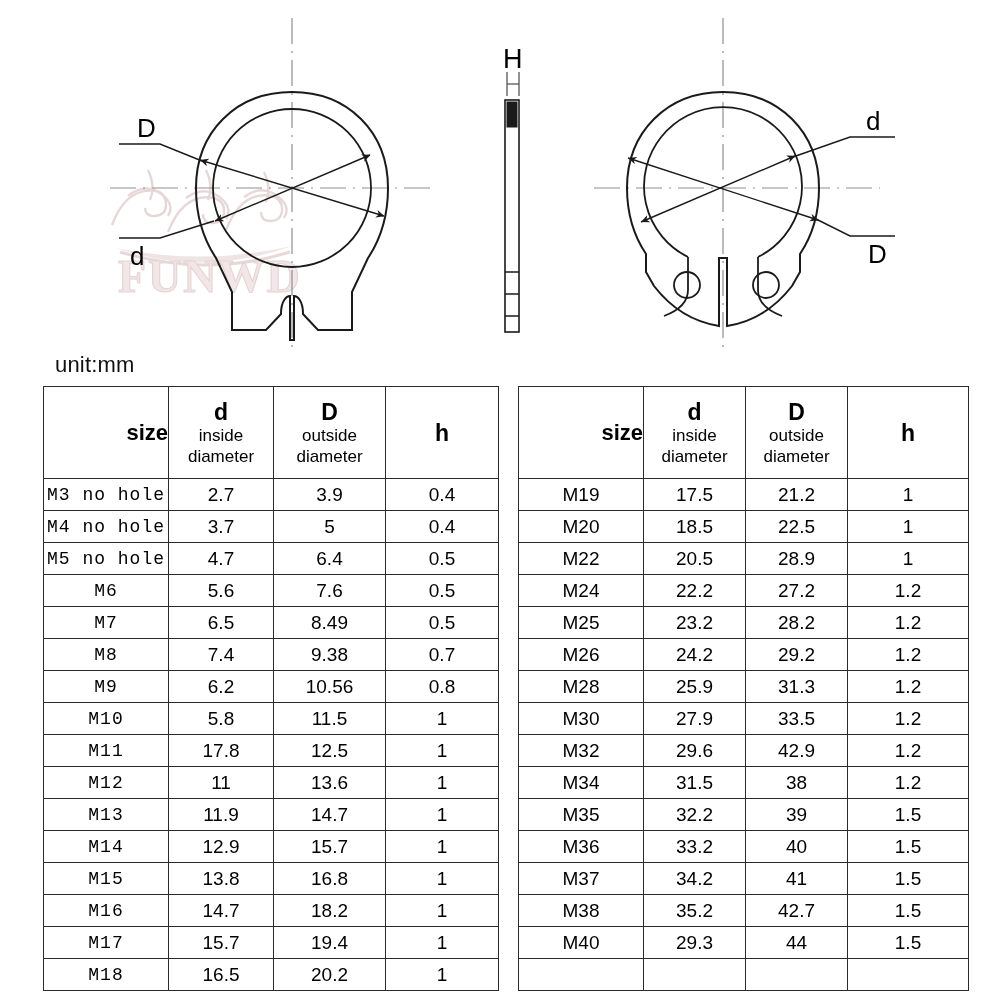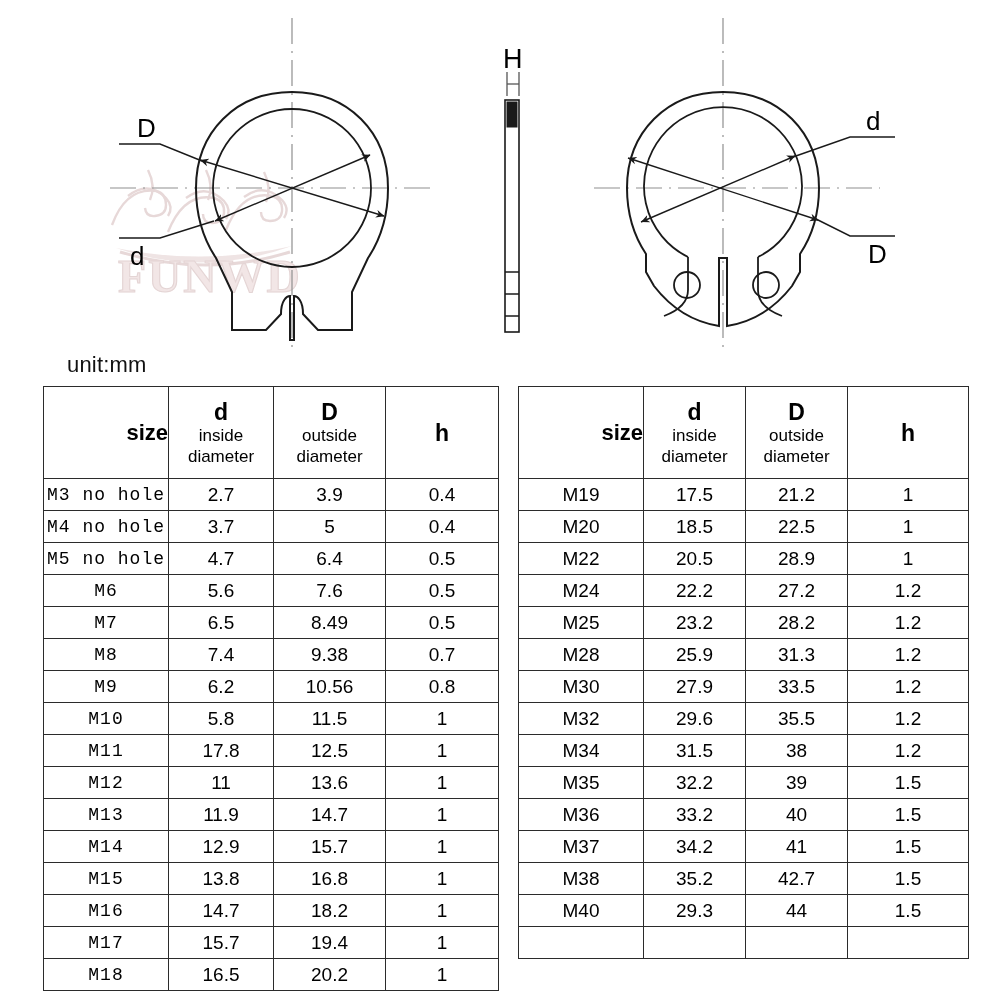--- a/index.html
+++ b/index.html
@@ -17,21 +17,20 @@
   #diagrams svg { display: block; }
 
   
   #unit-label {
     position: absolute;
     left: 55px; top: 352px;
     font-size: 22px;
     color: #111;
     font-family: "Liberation Sans", sans-serif;
     letter-spacing: 0.2px;
-    margin-left: 12px;
   }
 
   
   .spec-table {
     position: absolute;
     border-collapse: collapse;
     table-layout: fixed;
     background: #fff;
   }
   #table-left  { left: 43px;  top: 386px; width: 455px; }
@@ -395,35 +394,41 @@
           <td class="num-cell">27.2</td>
           <td class="num-cell">1.2</td>
         </tr>
         <tr>
           <td class="size-cell">M25</td>
           <td class="num-cell">23.2</td>
           <td class="num-cell">28.2</td>
           <td class="num-cell">1.2</td>
         </tr>
         <tr>
+          <td class="size-cell">M26</td>
+          <td class="num-cell">24.2</td>
+          <td class="num-cell">29.2</td>
+          <td class="num-cell">1.2</td>
+        </tr>
+        <tr>
           <td class="size-cell">M28</td>
           <td class="num-cell">25.9</td>
           <td class="num-cell">31.3</td>
           <td class="num-cell">1.2</td>
         </tr>
         <tr>
           <td class="size-cell">M30</td>
           <td class="num-cell">27.9</td>
           <td class="num-cell">33.5</td>
           <td class="num-cell">1.2</td>
         </tr>
         <tr>
           <td class="size-cell">M32</td>
           <td class="num-cell">29.6</td>
-          <td class="num-cell">35.5</td>
+          <td class="num-cell">42.9</td>
           <td class="num-cell">1.2</td>
         </tr>
         <tr>
           <td class="size-cell">M34</td>
           <td class="num-cell">31.5</td>
           <td class="num-cell">38</td>
           <td class="num-cell">1.2</td>
         </tr>
         <tr>
           <td class="size-cell">M35</td>

